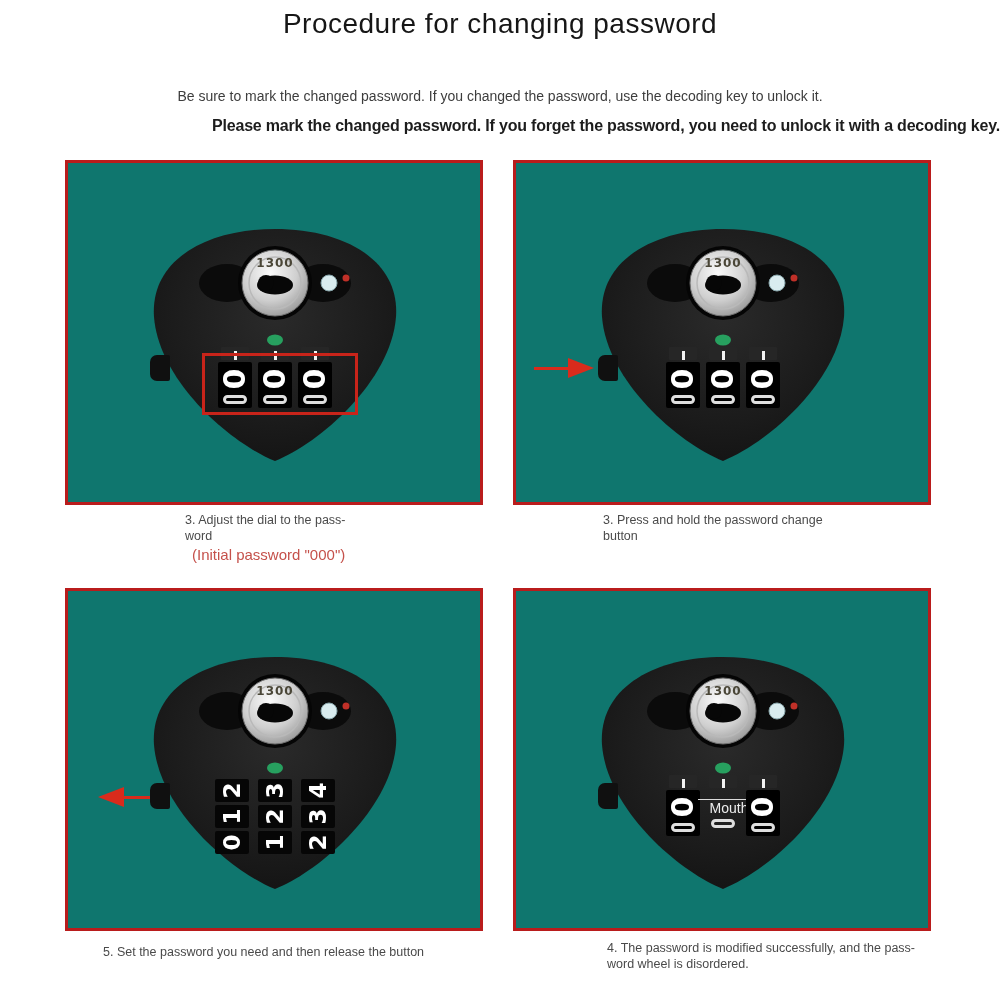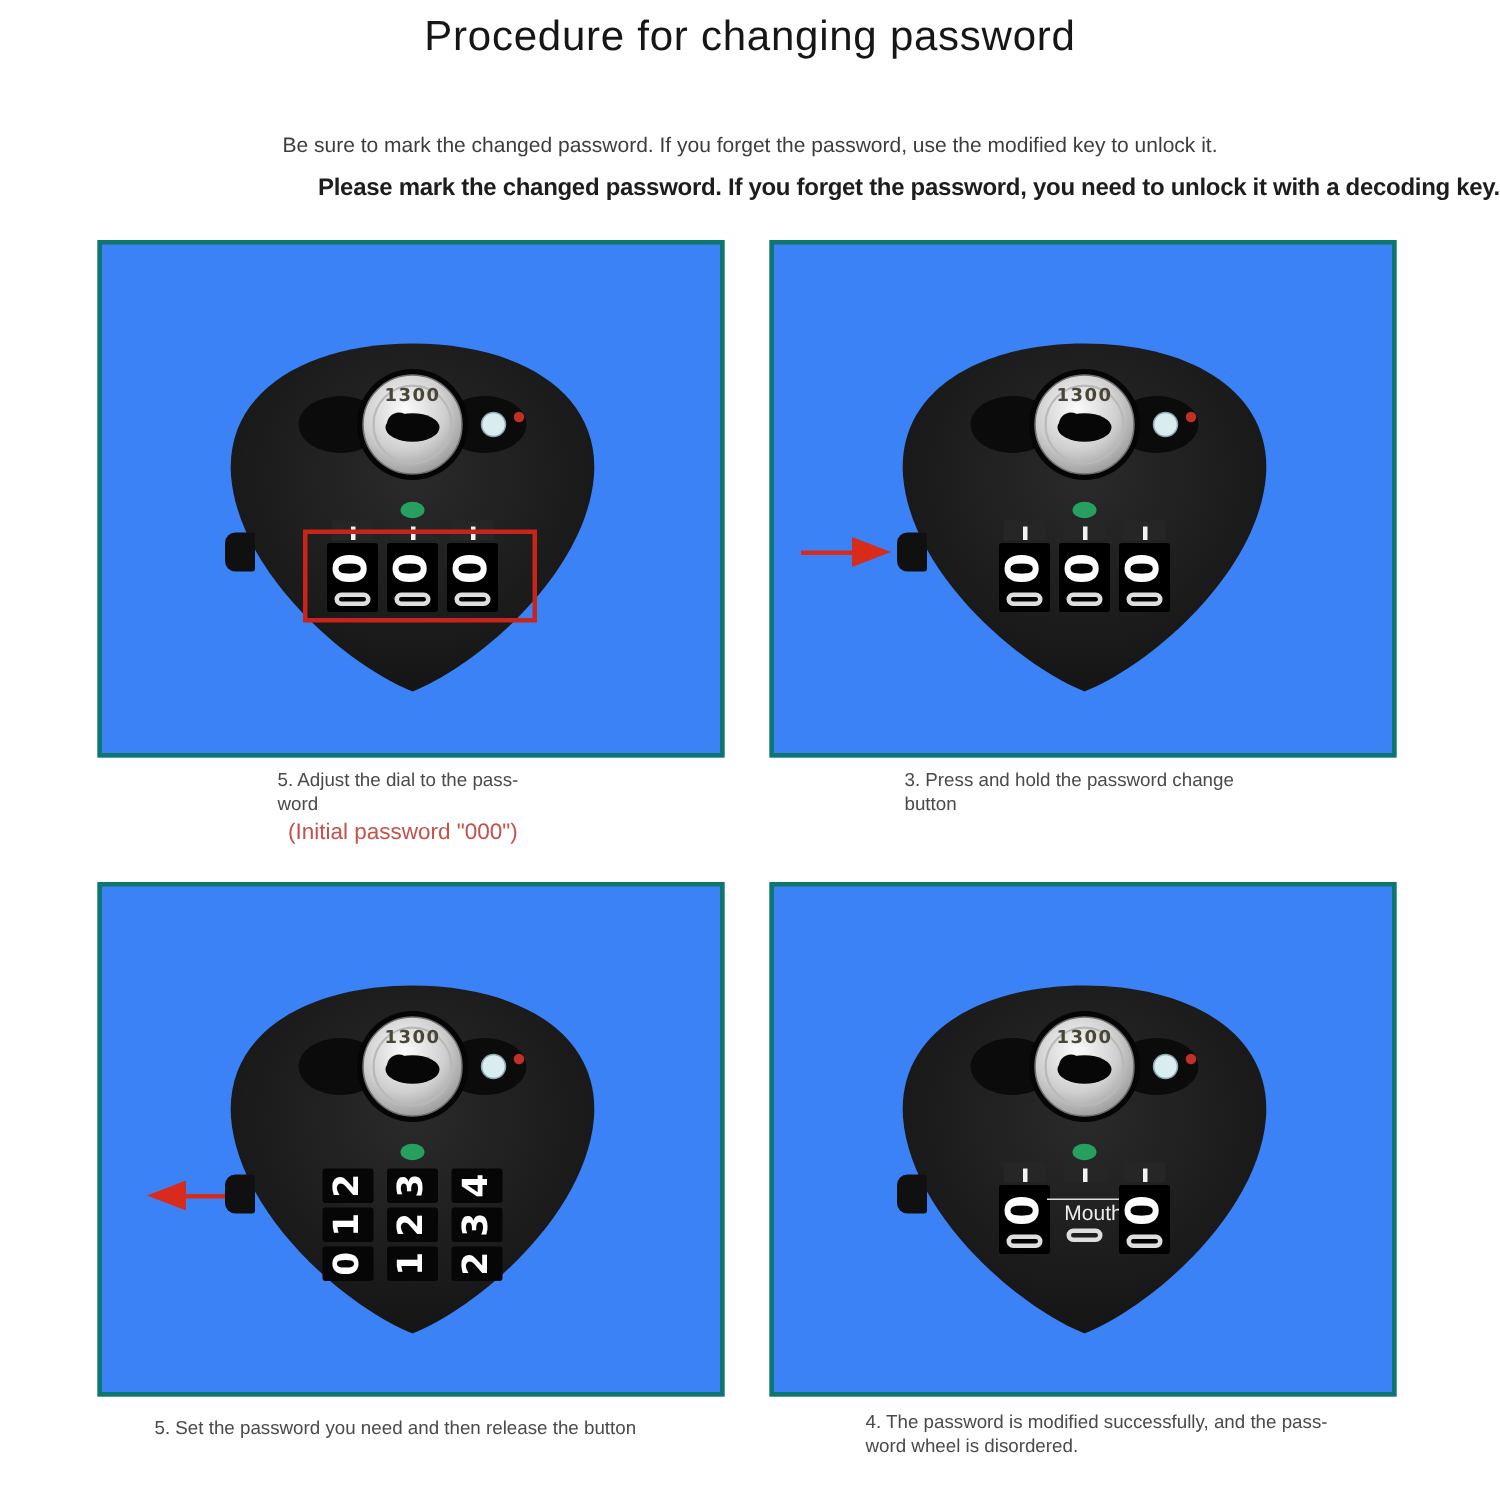--- a/index.html
+++ b/index.html
@@ -6,21 +6,21 @@
   .sheet{position:relative;width:1000px;height:1000px;background:#ffffff;overflow:hidden;
          font-family:"Liberation Sans",sans-serif;}
   
   .title{position:absolute;top:8px;left:0;width:100%;text-align:center;
          font-size:28px;font-weight:400;color:#161616;letter-spacing:.5px;}
   .sub1{position:absolute;top:88px;left:0;width:100%;text-align:center;
         font-size:14px;color:#3d3d3d;}
   .sub2{position:absolute;top:117px;left:0;width:100%;text-align:right;
         font-size:16px;font-weight:600;color:#1d1d1d;letter-spacing:-0.2px;}
   
-  .panel{position:absolute;background:#3b82f6;border:3px solid #0f766e;box-sizing:border-box;}
+  .panel{position:absolute;background:#0f766e;border:3px solid #b91c1c;box-sizing:border-box;}
   .p1{left:65px;top:160px;width:418px;height:345px;}
   .p2{left:513px;top:160px;width:418px;height:345px;}
   .p3{left:65px;top:588px;width:418px;height:343px;}
   .p4{left:513px;top:588px;width:418px;height:343px;}
   
   .lock{position:absolute;left:62px;top:50px;width:290px;height:250px;}
   .lock svg.body{position:absolute;left:0;top:0;width:290px;height:250px;}
   .model{font-family:"DejaVu Sans",sans-serif;font-size:12px;fill:#4a4637;
          font-weight:bold;text-anchor:middle;letter-spacing:1px;}
   
@@ -56,21 +56,21 @@
                  border-bottom:10px solid transparent;border-left:26px solid #d92b1c;}
   .arrow .head-l{width:0;height:0;border-top:10px solid transparent;
                  border-bottom:10px solid transparent;border-right:26px solid #d92b1c;}
   .arr2{left:18px;top:195px;}
   .arr3{left:30px;top:196px;}
   
   .caption{position:absolute;font-size:12.5px;line-height:16px;color:#4a4a4a;white-space:pre-line;}
   .c1{left:185px;top:512px;width:200px;}
   .c2{left:603px;top:512px;width:250px;}
   .c3{left:103px;top:944px;width:360px;}
-  .c4{left:577px;top:940px;width:320px;}
+  .c4{left:607px;top:940px;width:320px;}
   .note1{position:absolute;left:192px;top:546px;font-size:15px;color:#c5514b;}
 </style>
 </head>
 <body>
 
 <svg width="0" height="0" style="position:absolute">
   <defs>
     <radialGradient id="bodyGrad" cx="50%" cy="38%" r="75%">
       <stop offset="0%" stop-color="#2a2a2a"></stop>
       <stop offset="60%" stop-color="#1b1b1b"></stop>
@@ -80,21 +80,21 @@
       <stop offset="0%" stop-color="#fbfbfb"></stop>
       <stop offset="55%" stop-color="#cfcfcf"></stop>
       <stop offset="100%" stop-color="#8d8d8d"></stop>
     </radialGradient>
   </defs>
 </svg>
 
 <div class="sheet">
 
   <div class="title">Procedure for changing password</div>
-  <div class="sub1">Be sure to mark the changed password. If you forget the password, use the modified key to unlock it.</div>
+  <div class="sub1">Be sure to mark the changed password. If you changed the password, use the decoding key to unlock it.</div>
   <div class="sub2">Please mark the changed password. If you forget the password, you need to unlock it with a decoding key.</div>
 
   <div class="panel p1">
     <div class="lock">
       <svg class="body" viewBox="0 0 290 250">
         <path d="M145 248 C100 230 29 168 24 104 C20 47 76 16 145 16 C214 16 270 47 266 104 C261 168 190 230 145 248 Z" fill="url(#bodyGrad)"></path>
         <g>
           <ellipse cx="97" cy="70" rx="28" ry="19" fill="#0b0b0b"></ellipse>
           <ellipse cx="193" cy="70" rx="28" ry="19" fill="#0b0b0b"></ellipse>
           <circle cx="145" cy="70" r="37" fill="#050505"></circle>
@@ -310,21 +310,21 @@
             </div>
           <div class="dwin">
             <span class="dzero">0</span>
             <span class="dpartial"></span>
           </div>
         </div>
       </div>
     </div>
   </div>
 
-  <div class="caption c1">5. Adjust the dial to the pass-
+  <div class="caption c1">3. Adjust the dial to the pass-
 word</div>
   <div class="note1">(Initial password "000")</div>
   <div class="caption c2">3. Press and hold the password change
 button</div>
   <div class="caption c3">5. Set the password you need and then release the button</div>
   <div class="caption c4">4. The password is modified successfully, and the pass-
 word wheel is disordered.</div>
 
 </div>
 

